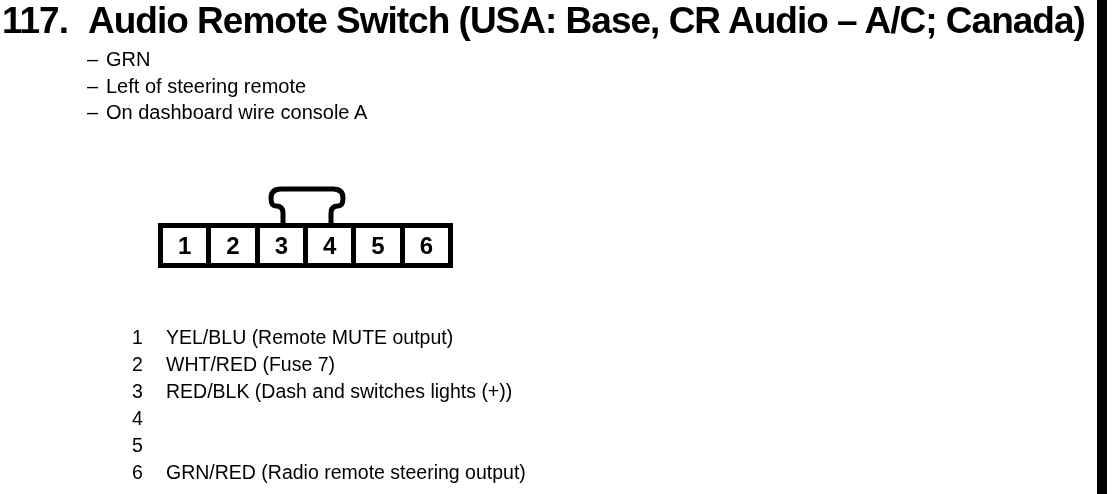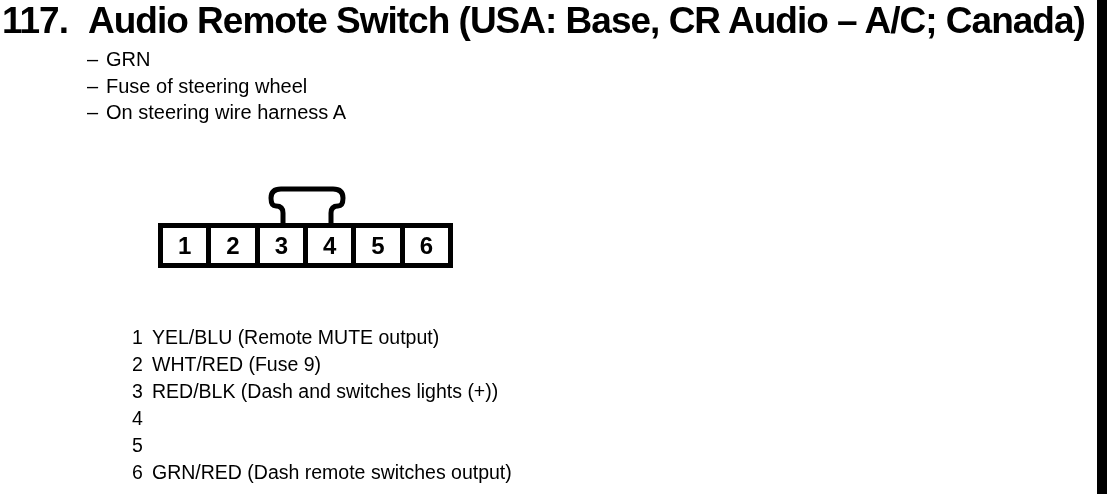--- a/index.html
+++ b/index.html
@@ -68,46 +68,46 @@
   }
   .pin-list {
     position: absolute;
     left: 132px;
     top: 324px;
     font-size: 19.5px;
     line-height: 27px;
   }
   .pin-row { display: flex; }
   .pin-num { width: 13px; flex: 0 0 13px; }
-  .pin-desc { margin-left: 7px; white-space: nowrap; }
+  .pin-desc { margin-left: 21px; white-space: nowrap; }
 </style>
 </head>
 <body>
 
 <div class="page">
 
   <div class="edge-bar"></div>
 
   <div class="title-row">
     <span class="sec-num">117.</span>
     <span class="sec-title">Audio Remote Switch (USA: Base, CR Audio – A/C; Canada)</span>
   </div>
 
   <div class="details">
     <div class="detail-row">
       <span class="detail-dash">–</span>
       <span>GRN</span>
     </div>
     <div class="detail-row">
       <span class="detail-dash">–</span>
-      <span>Fuse of steering wheel</span>
+      <span>Left of steering remote</span>
     </div>
     <div class="detail-row">
       <span class="detail-dash">–</span>
-      <span>On steering wire harness A</span>
+      <span>On dashboard wire console A</span>
     </div>
   </div>
 
   <svg class="latch-svg" width="85" height="45" viewBox="0 0 85 45">
     <path d="M 22 43 V 30 Q 22 23 15 23 Q 10 23 10 15 Q 10 6 20 6 H 72 Q 82 6 82 15 Q 82 23 77 23 Q 70 23 70 30 V 43" fill="#ffffff" stroke="#000000" stroke-width="5"></path>
   </svg>
 
   <div class="conn-body">
     <div class="conn-cell">
       <span>1</span>
@@ -129,31 +129,31 @@
     </div>
   </div>
 
   <div class="pin-list">
     <div class="pin-row">
       <span class="pin-num">1</span>
       <span class="pin-desc">YEL/BLU (Remote MUTE output)</span>
     </div>
     <div class="pin-row">
       <span class="pin-num">2</span>
-      <span class="pin-desc">WHT/RED (Fuse 9)</span>
+      <span class="pin-desc">WHT/RED (Fuse 7)</span>
     </div>
     <div class="pin-row">
       <span class="pin-num">3</span>
       <span class="pin-desc">RED/BLK (Dash and switches lights (+))</span>
     </div>
     <div class="pin-row">
       <span class="pin-num">4</span>
     </div>
     <div class="pin-row">
       <span class="pin-num">5</span>
     </div>
     <div class="pin-row">
       <span class="pin-num">6</span>
-      <span class="pin-desc">GRN/RED (Dash remote switches output)</span>
+      <span class="pin-desc">GRN/RED (Radio remote steering output)</span>
     </div>
   </div>
 
 </div>
 
 </body></html>

